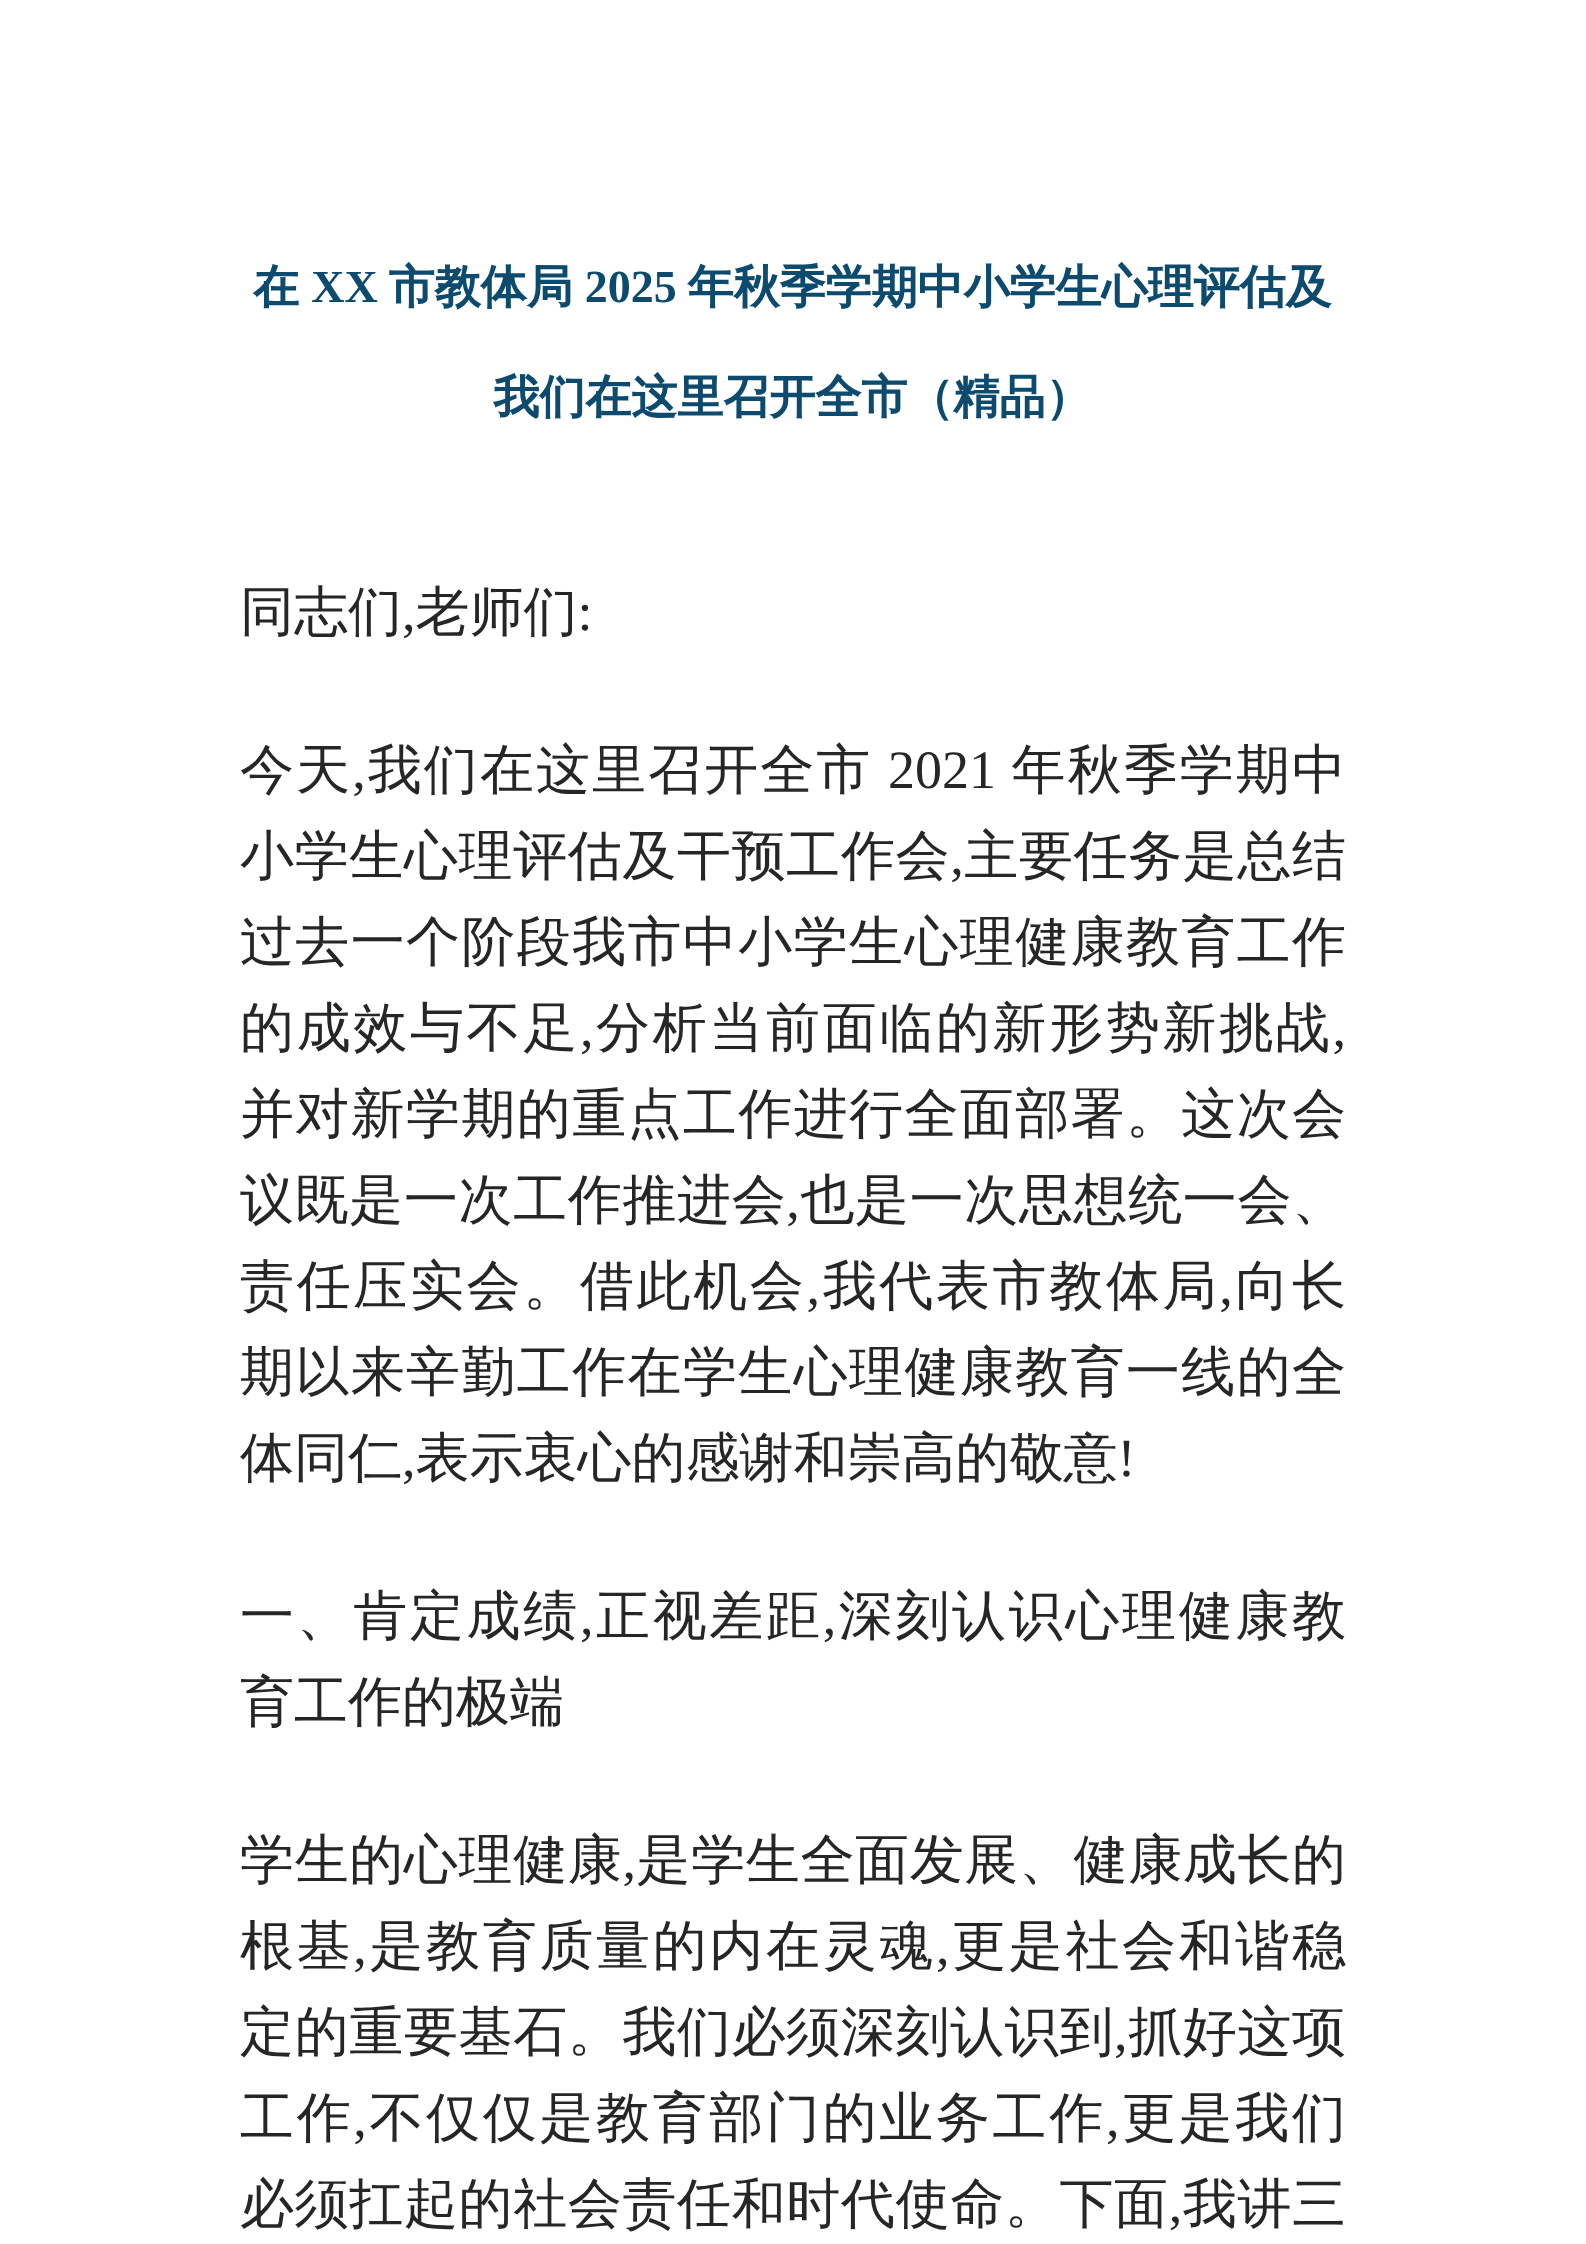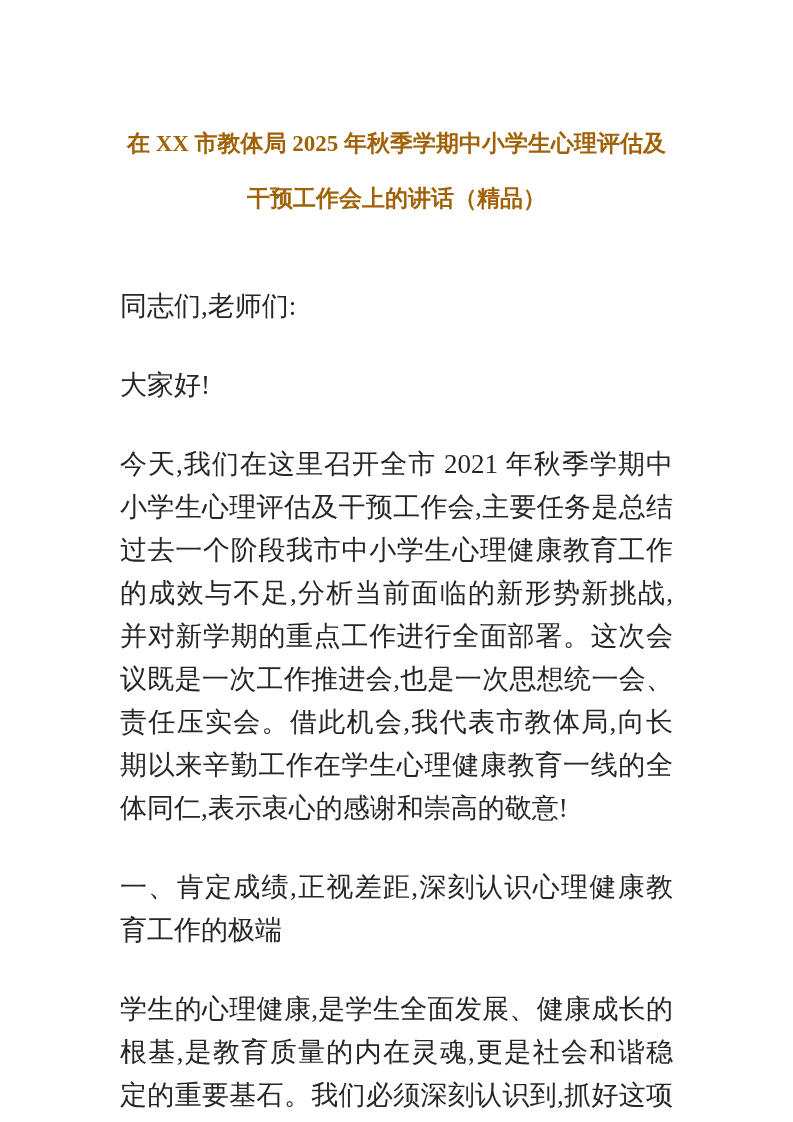--- a/index.html
+++ b/index.html
@@ -21,21 +21,21 @@
     background: #ffffff;
     color: #262626;
     overflow: hidden;
   }
   .doc-title {
     margin: 0 0 59px 0;
     font-size: 23px;
     font-weight: 700;
     line-height: 55px;
     text-align: center;
-    color: #a16207;
+    color: #0c4a6e;
   }
   .title-line {
     display: block;
     white-space: nowrap;
   }
   .doc-para {
     margin: 0 0 36px 0;
     font-size: 27px;
     font-weight: 400;
     line-height: 43px;
@@ -43,25 +43,24 @@
     text-justify: inter-ideograph;
     word-break: break-all;
   }
 </style>
 </head>
 <body>
 
 <div class="page">
   <h1 class="doc-title">
     <span class="title-line">在 XX 市教体局 2025 年秋季学期中小学生心理评估及</span>
-    <span class="title-line">干预工作会上的讲话（精品）</span>
+    <span class="title-line">我们在这里召开全市（精品）</span>
   </h1>
 
   <p class="doc-para">同志们,老师们:</p>
 
-  <p class="doc-para">大家好!</p>
 
   <p class="doc-para">今天,我们在这里召开全市 2021 年秋季学期中小学生心理评估及干预工作会,主要任务是总结过去一个阶段我市中小学生心理健康教育工作的成效与不足,分析当前面临的新形势新挑战,并对新学期的重点工作进行全面部署。这次会议既是一次工作推进会,也是一次思想统一会、责任压实会。借此机会,我代表市教体局,向长期以来辛勤工作在学生心理健康教育一线的全体同仁,表示衷心的感谢和崇高的敬意!</p>
 
   <p class="doc-para">一、肯定成绩,正视差距,深刻认识心理健康教育工作的极端</p>
 
   <p class="doc-para">学生的心理健康,是学生全面发展、健康成长的根基,是教育质量的内在灵魂,更是社会和谐稳定的重要基石。我们必须深刻认识到,抓好这项工作,不仅仅是教育部门的业务工作,更是我们必须扛起的社会责任和时代使命。下面,我讲三点意见。</p>
 </div>
 
 </body></html>

